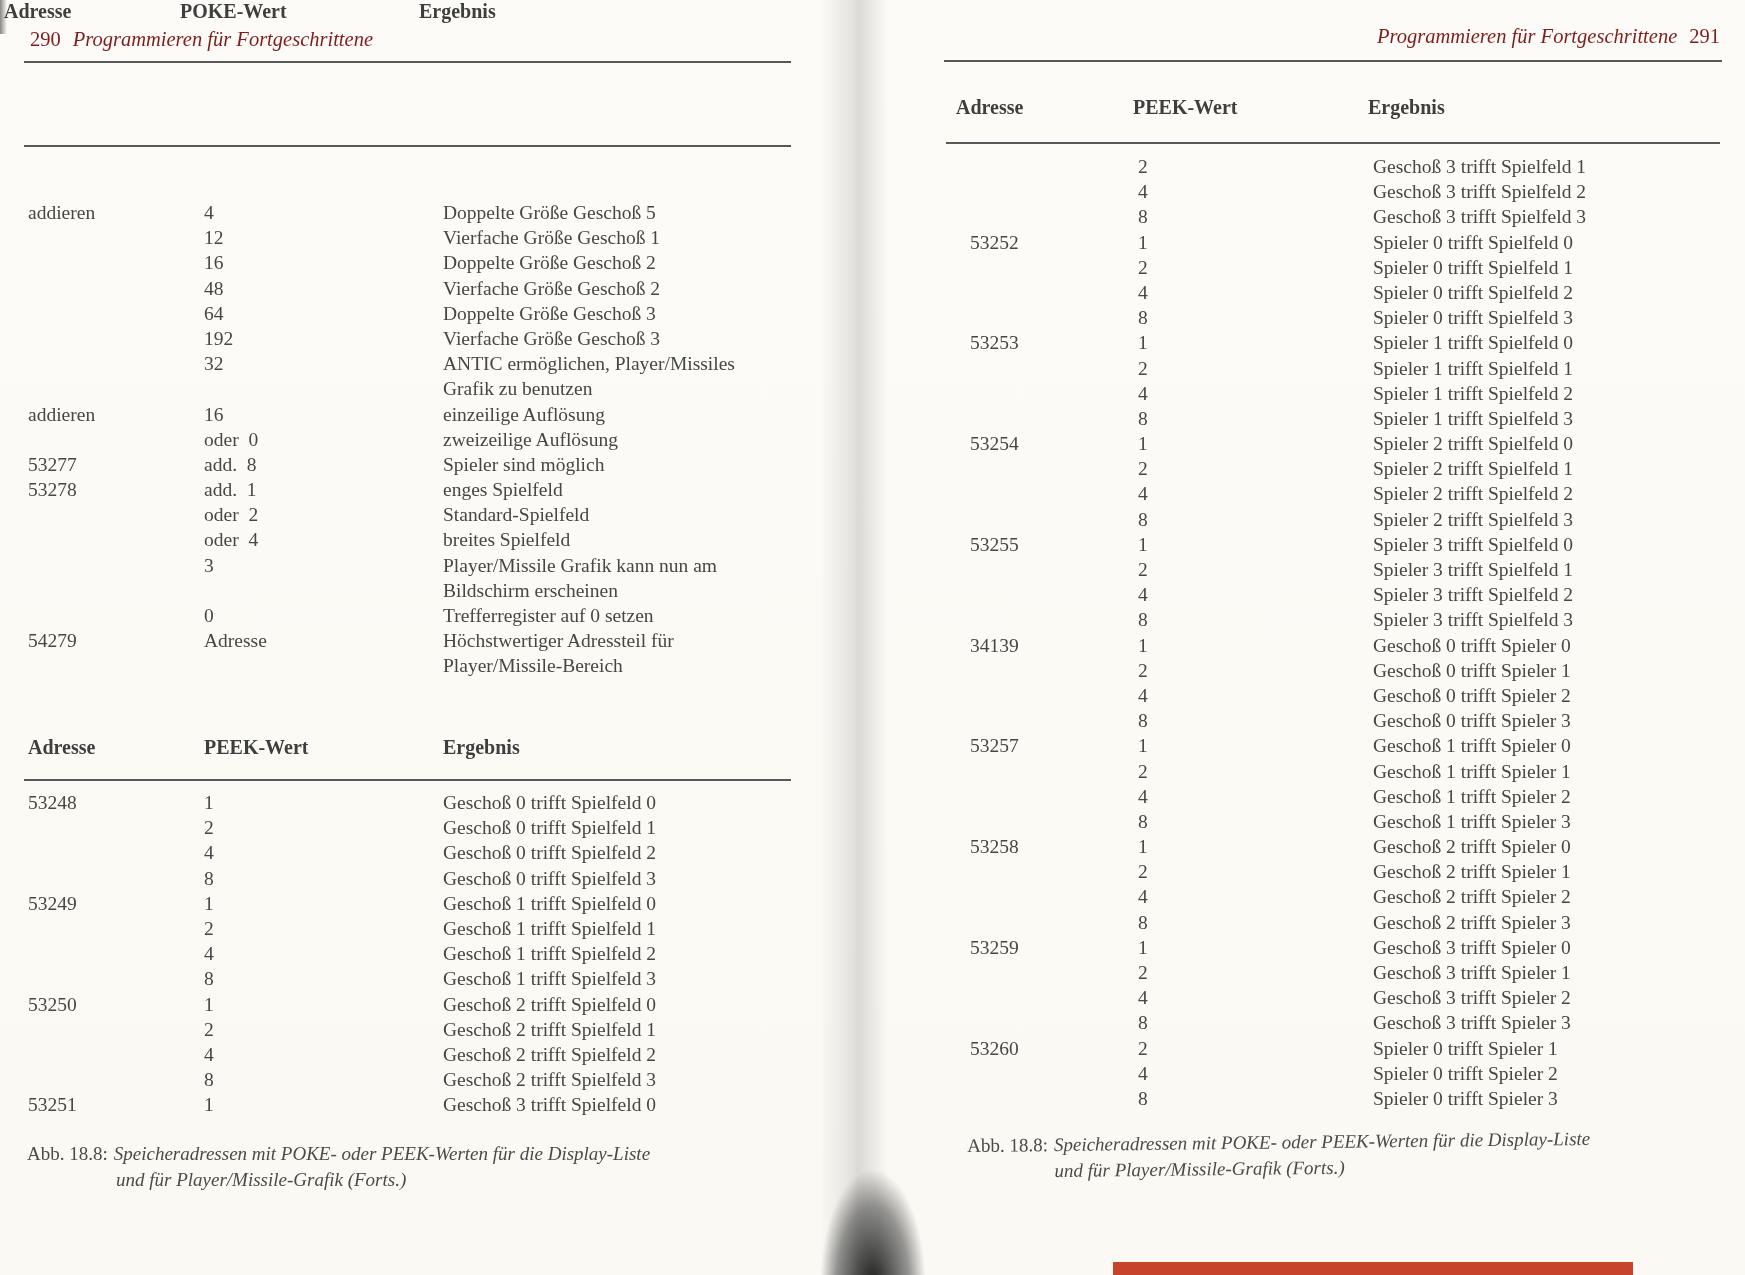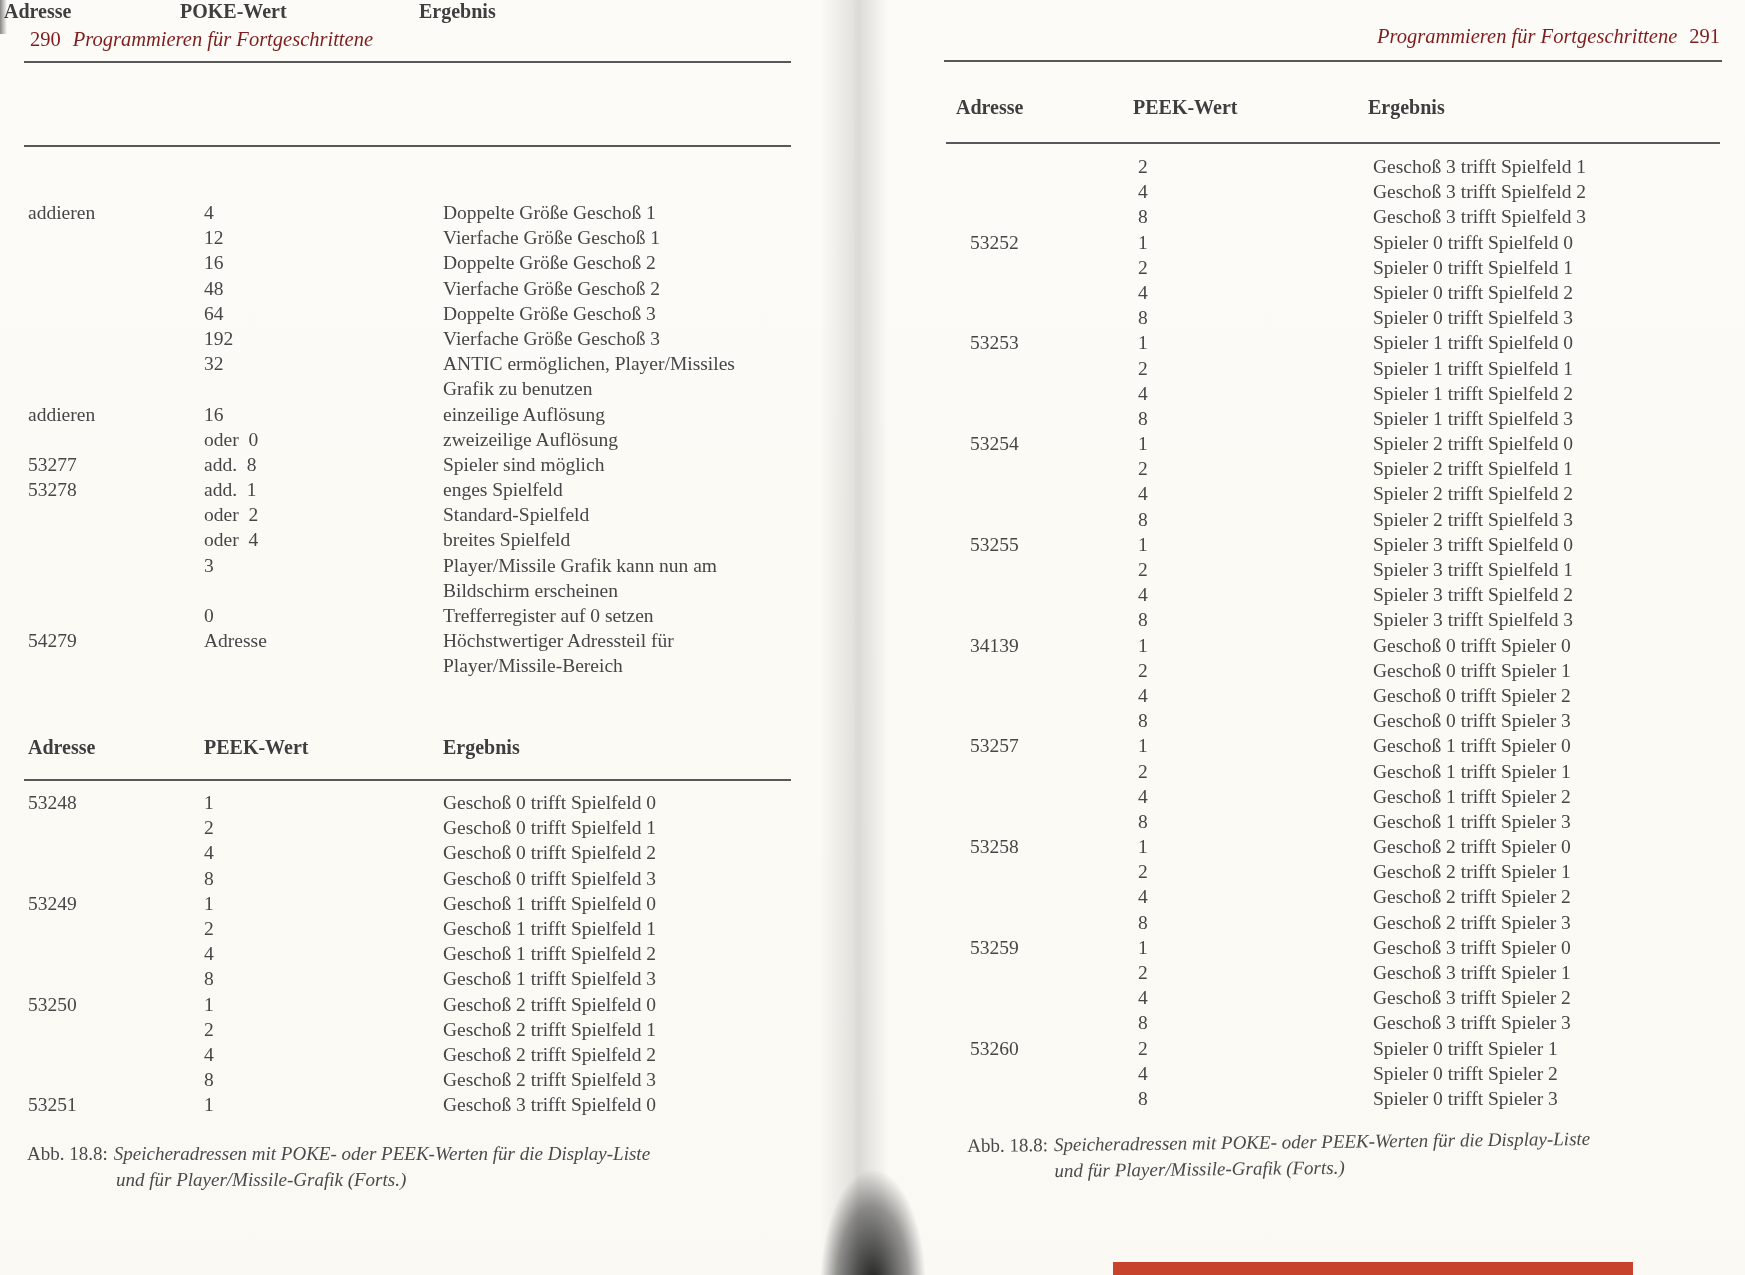--- a/index.html
+++ b/index.html
@@ -98,21 +98,21 @@
 <div class="t-hrow lp" id="lp-t1-head">
   <span class="cell c-adr">Adresse</span>
   <span class="cell c-val">POKE-Wert</span>
   <span class="cell c-erg">Ergebnis</span>
 </div>
 <div class="rule" id="lp-rule2"></div>
 <div class="rows lp abs" id="lp-t1-rows">
     <div class="t-row">
       <span class="cell c-adr">addieren</span>
       <span class="cell c-val">4</span>
-      <span class="cell c-erg">Doppelte Größe Geschoß 1</span>
+      <span class="cell c-erg">Doppelte Größe Geschoß 5</span>
     </div>
     <div class="t-row">
       <span class="cell c-adr"></span>
       <span class="cell c-val">12</span>
       <span class="cell c-erg">Vierfache Größe Geschoß 1</span>
     </div>
     <div class="t-row">
       <span class="cell c-adr"></span>
       <span class="cell c-val">16</span>
       <span class="cell c-erg">Doppelte Größe Geschoß 2</span>

